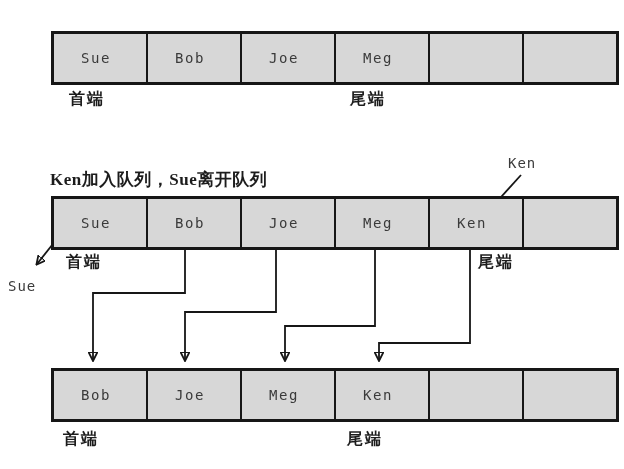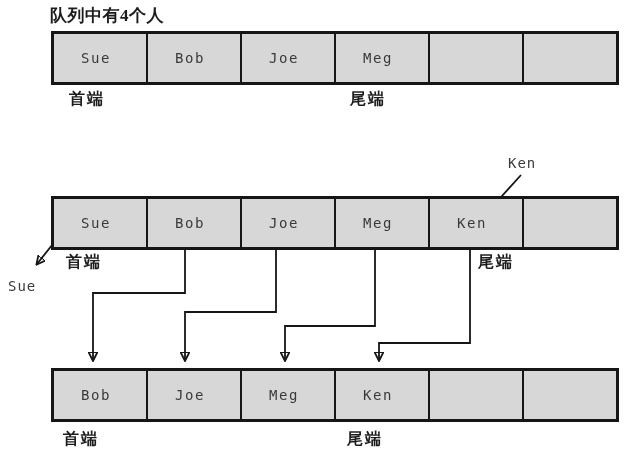--- a/index.html
+++ b/index.html
@@ -85,36 +85,36 @@
       </marker>
     </defs>
     <path d="M521 175 L492 207" marker-end="url(#ah)"></path>
     <path d="M64 230 L37 264" marker-end="url(#ah)"></path>
     <path d="M185 231 L185 293 L93 293 L93 360" marker-end="url(#ah)"></path>
     <path d="M276 231 L276 312 L185 312 L185 360" marker-end="url(#ah)"></path>
     <path d="M375 231 L375 326 L285 326 L285 360" marker-end="url(#ah)"></path>
     <path d="M470 232 L470 343 L379 343 L379 360" marker-end="url(#ah)"></path>
   </svg>
 
-  <div class="sec-title" style="left:50px; top:4px;">队列中有4个人</div>
 
   <div class="qrow" style="top:31px;">
     <div class="qcell">Sue</div>
     <div class="qcell">Bob</div>
     <div class="qcell">Joe</div>
     <div class="qcell">Meg</div>
     <div class="qcell"></div>
     <div class="qcell"></div>
   </div>
 
   <div class="end-label" style="left:69px; top:89px;">首端</div>
   <div class="end-label" style="left:350px; top:89px;">尾端</div>
 
   <div class="annot" style="left:508px; top:155px;">Ken</div>
 
+  <div class="sec-title" style="left:50px; top:168px;">Ken加入队列，Sue离开队列</div>
 
   <div class="qrow" style="top:196px;">
     <div class="qcell">Sue</div>
     <div class="qcell">Bob</div>
     <div class="qcell">Joe</div>
     <div class="qcell">Meg</div>
     <div class="qcell">Ken</div>
     <div class="qcell"></div>
   </div>
 

